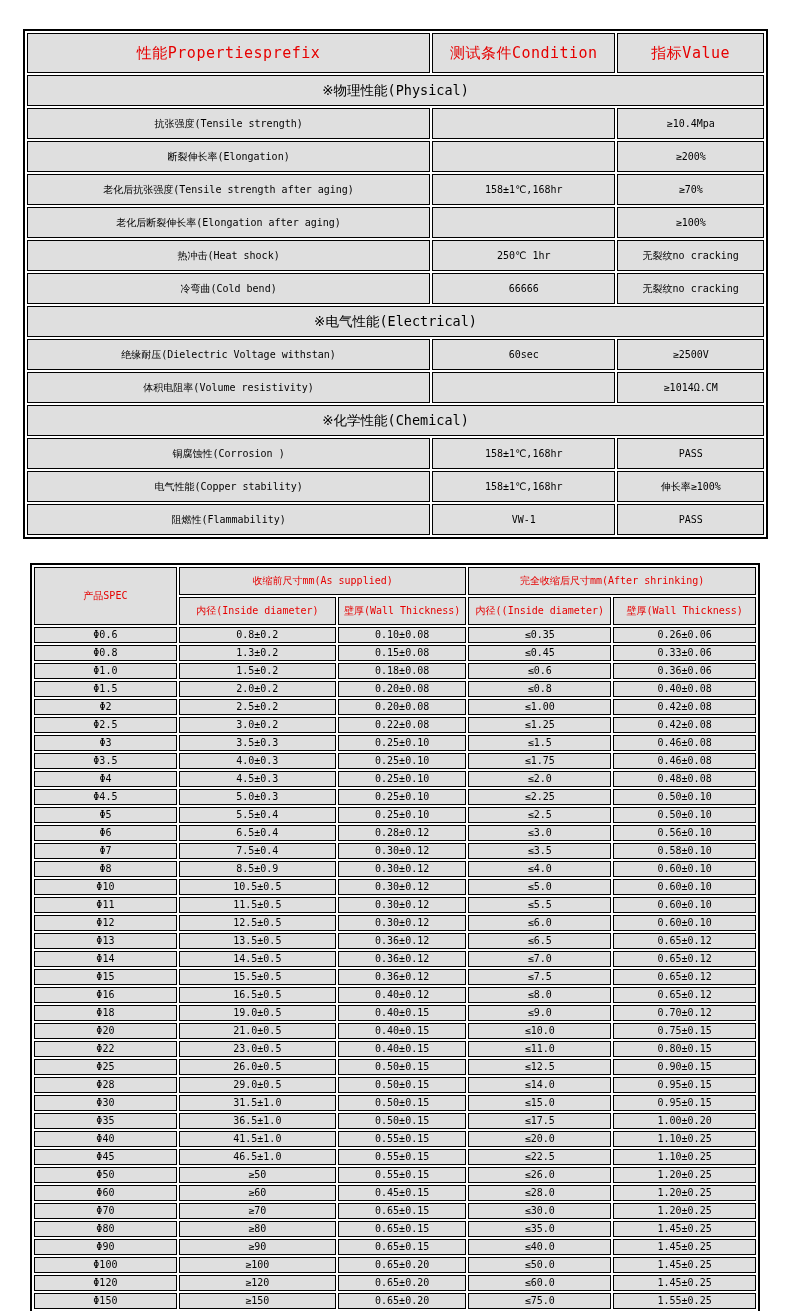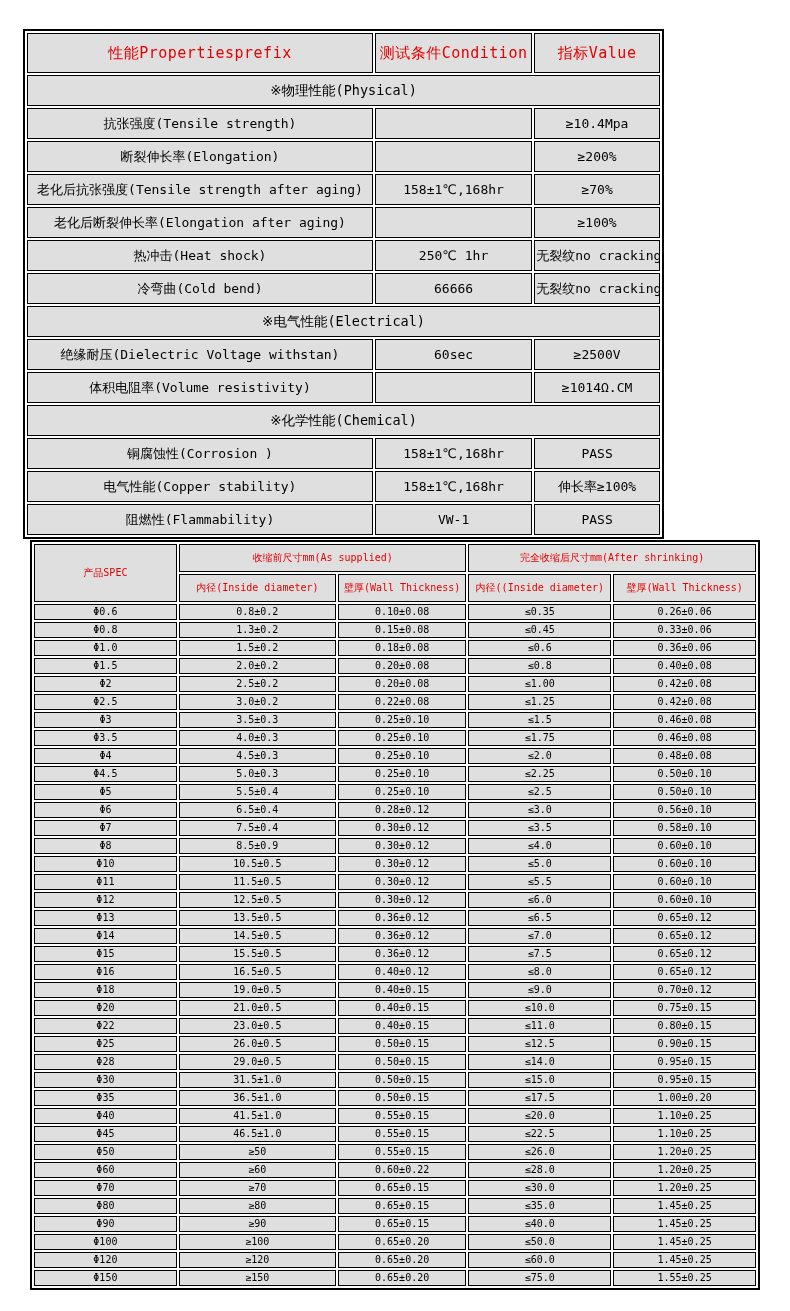--- a/index.html
+++ b/index.html
@@ -21,29 +21,29 @@
   th,td{
     border:1px solid #000;
     background:#dfdfdf;
     text-align:center;
     vertical-align:middle;
     overflow:hidden;
     white-space:nowrap;
   }
 
   
-  table.props{width:641px;margin-left:23px;margin-bottom:1px;}
+  table.props{width:745px;margin-left:23px;margin-bottom:24px;}
   table.props th{
     color:#e60000;
     font-size:15px;
     font-weight:normal;
     height:36px;
     letter-spacing:.5px;
   }
-  table.props td{font-size:13px;height:27px;}
+  table.props td{font-size:10px;height:27px;}
   table.props td.section{font-size:13.5px;}
 
   
   table.spec{width:730px;margin-left:30px;}
   table.spec th{
     color:#e60000;
     font-size:10px;
     font-weight:normal;
     height:18px;
     padding:4px;
@@ -376,21 +376,21 @@
         <tr>
           <td>Φ50</td>
           <td>≥50</td>
           <td>0.55±0.15</td>
           <td>≤26.0</td>
           <td>1.20±0.25</td>
         </tr>
         <tr>
           <td>Φ60</td>
           <td>≥60</td>
-          <td>0.60±0.22</td>
+          <td>0.45±0.15</td>
           <td>≤28.0</td>
           <td>1.20±0.25</td>
         </tr>
         <tr>
           <td>Φ70</td>
           <td>≥70</td>
           <td>0.65±0.15</td>
           <td>≤30.0</td>
           <td>1.20±0.25</td>
         </tr>

